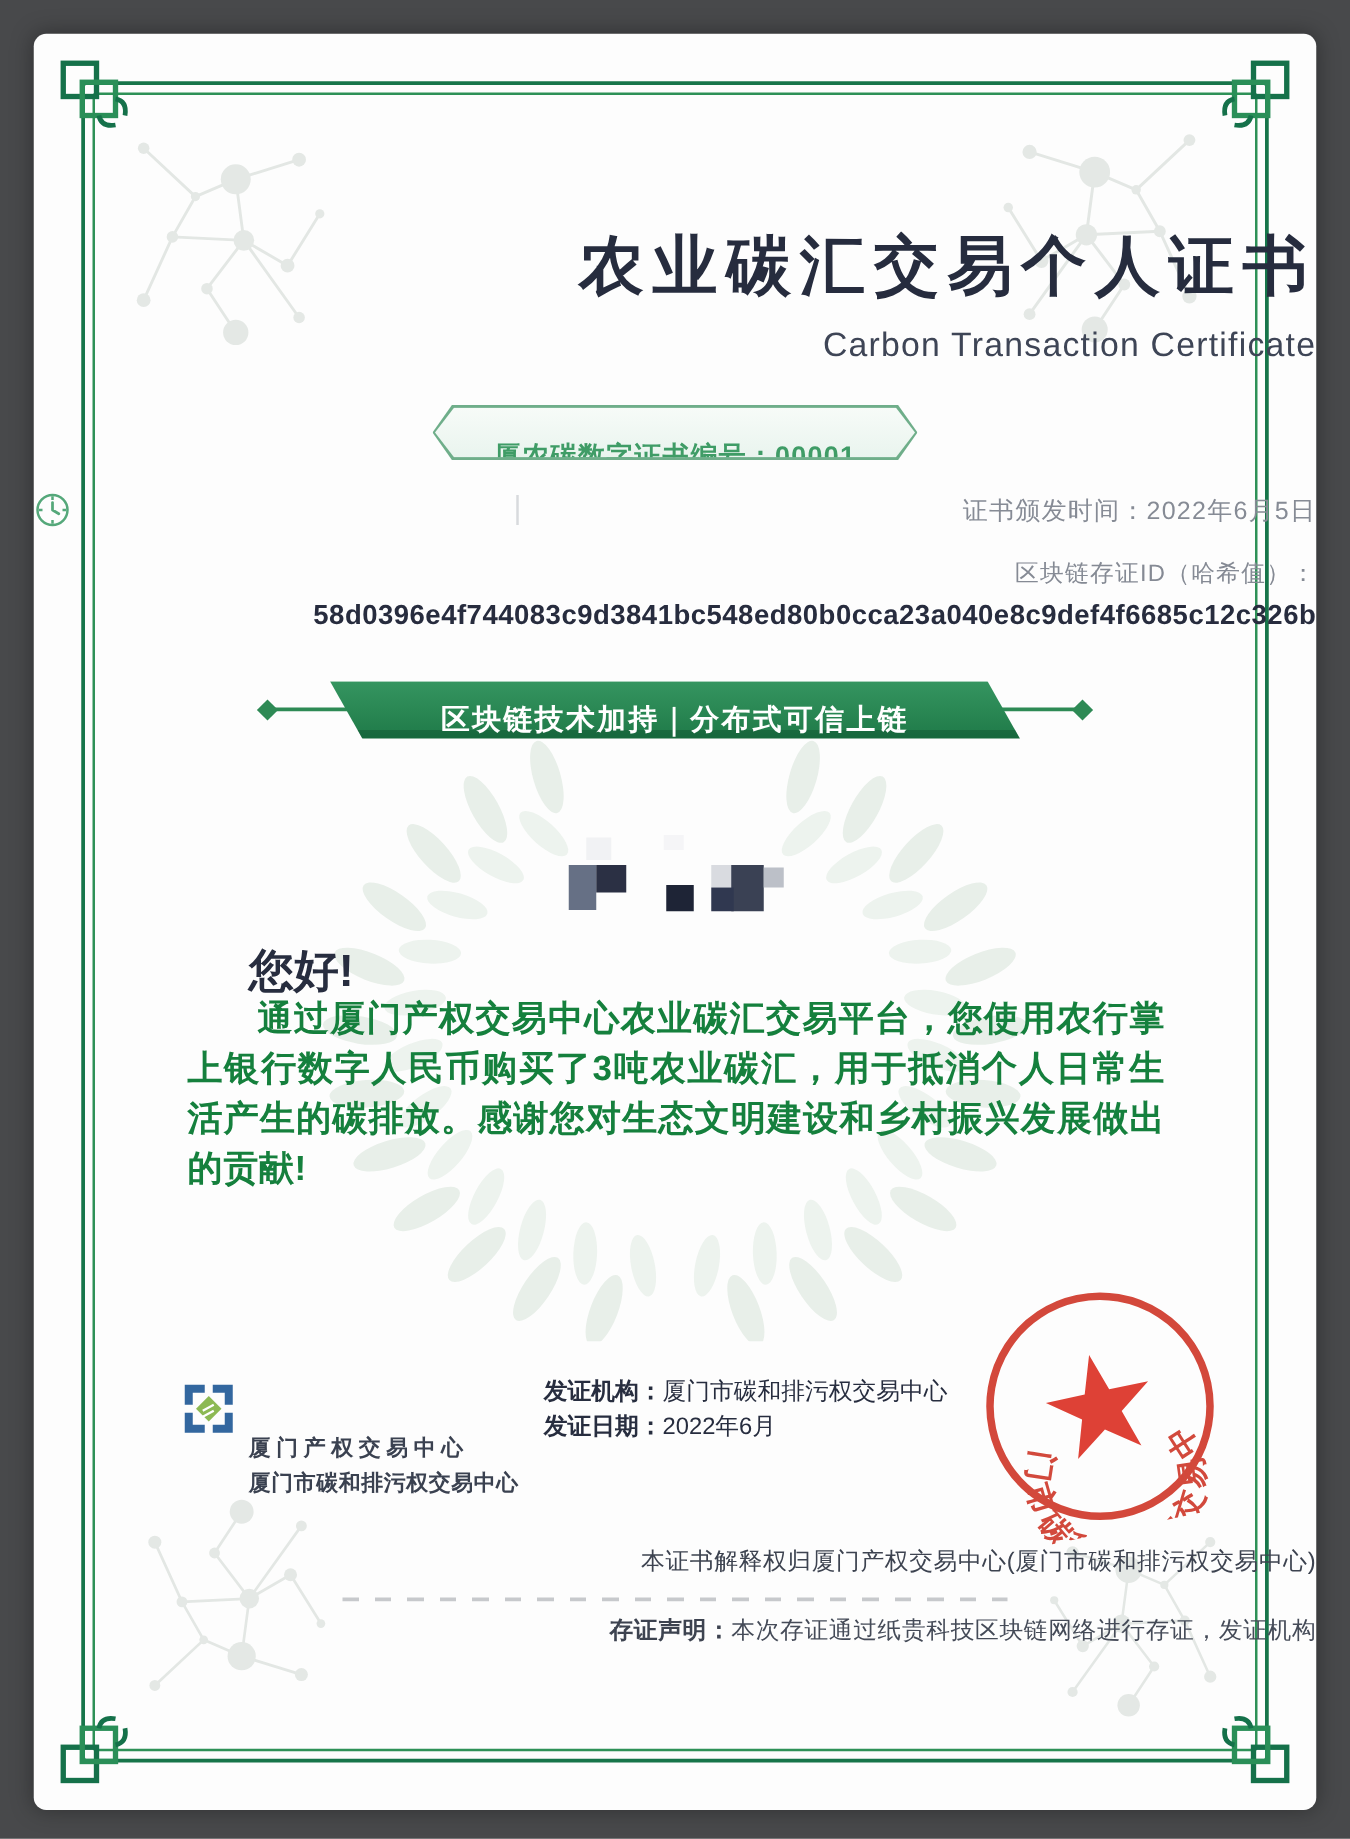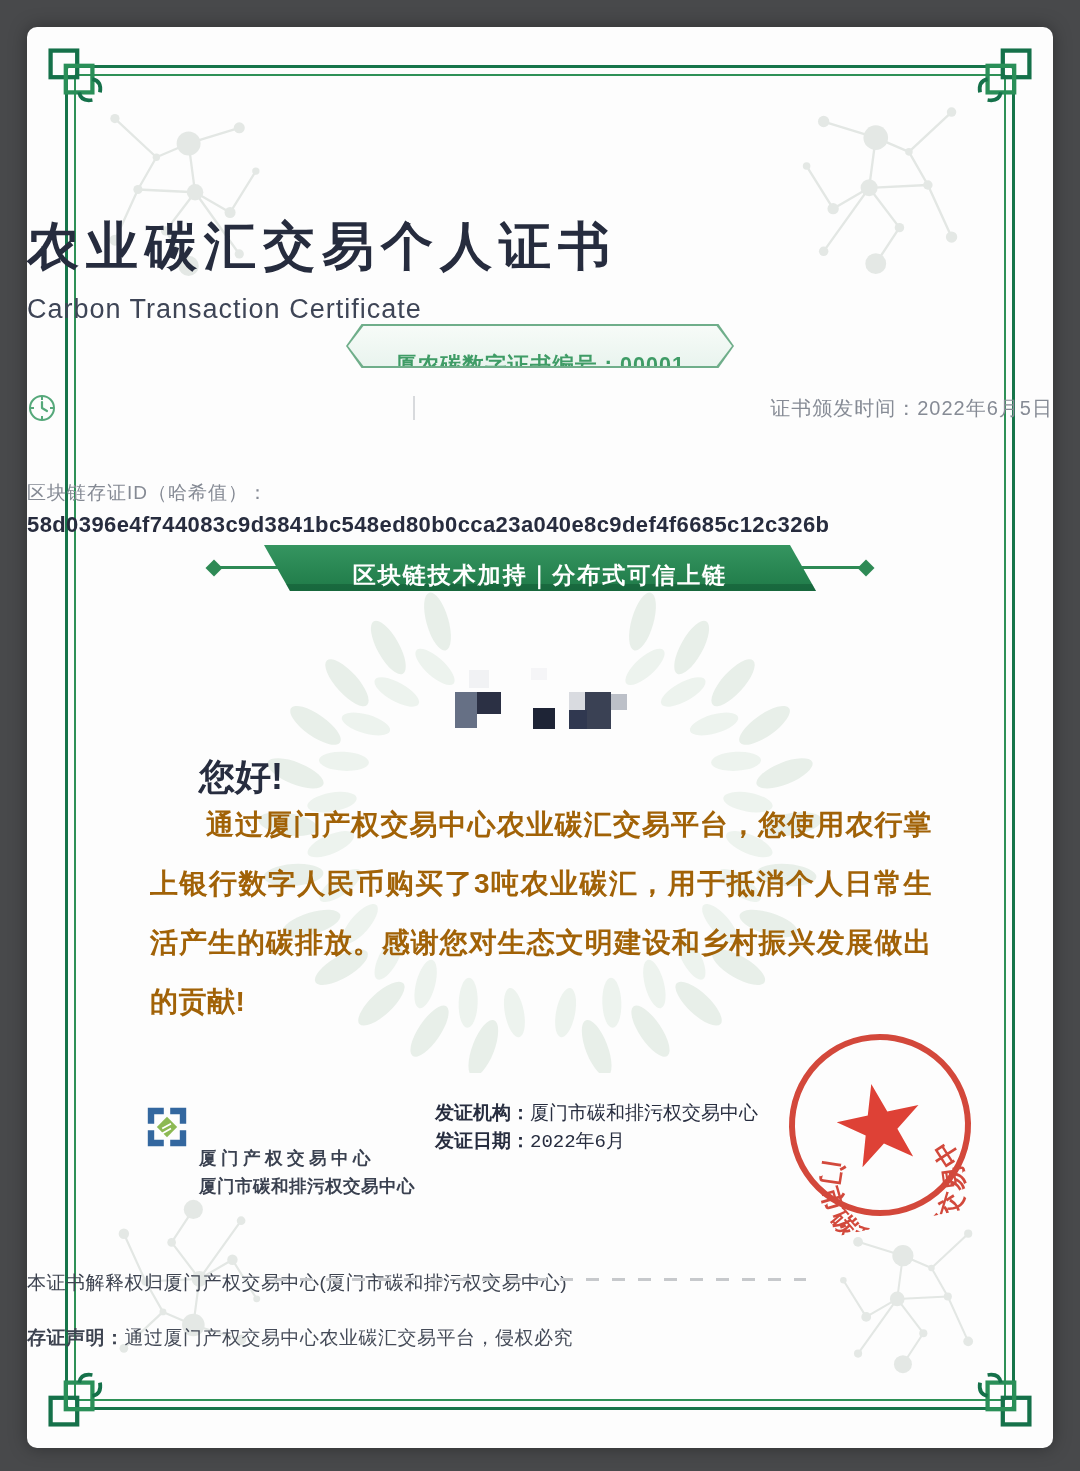--- a/index.html
+++ b/index.html
@@ -19,21 +19,21 @@
   .frame-inner{position:absolute;inset:47px;border:2px solid #2e9157;border-radius:3px;pointer-events:none;}
   .knot{position:absolute;width:76px;height:76px;}
   .knot.tl{left:16px;top:16px;}
   .knot.tr{right:16px;top:16px;transform:rotate(90deg);}
   .knot.br{right:16px;bottom:16px;transform:rotate(180deg);}
   .knot.bl{left:16px;bottom:16px;transform:rotate(270deg);}
   .constellation{position:absolute;}
   .constellation.flip{transform:scaleX(-1);}
   .wreath{position:absolute;left:218px;top:556px;width:590px;height:490px;}
 
-  .center{left:0;right:0;text-align:left;position:absolute;margin-top:33px;}
+  .center{left:0;right:0;text-align:right;position:absolute;}
 
   .title{top:156px;font-size:52px;font-weight:bold;color:#262c3e;letter-spacing:7px;line-height:60px;}
   .subtitle{top:232px;font-size:27px;font-weight:normal;color:#3e4556;letter-spacing:1px;line-height:34px;}
 
   .badge{position:absolute;left:50%;top:297px;transform:translateX(-50%);
     width:388px;height:44px;background:#6fae8a;
     clip-path:polygon(0% 50%,4% 0%,96% 0%,100% 50%,96% 100%,4% 100%);}
   .badge-inner{position:absolute;inset:2px;background:linear-gradient(180deg,#f7fbf8,#e9f4ee);
     clip-path:polygon(0% 50%,4% 0%,96% 0%,100% 50%,96% 100%,4% 100%);
     display:flex;align-items:center;justify-content:center;}
@@ -58,29 +58,29 @@
     clip-path:polygon(0 0,calc(100% - 26px) 0,100% 100%,26px 100%);
     box-shadow:inset 0 -7px 0 rgba(10,70,40,.35);
     display:flex;align-items:flex-end;justify-content:center;}
   .ribbon-band span{color:#fff;font-size:23px;font-weight:bold;letter-spacing:2px;}
 
   .mosaic{position:absolute;left:428px;top:641px;width:176px;height:62px;}
   .mosaic i{position:absolute;display:block;}
 
   .greeting{position:absolute;left:172px;top:726px;font-size:36px;font-weight:600;color:#272d3f;}
   .paragraph{position:absolute;left:123px;top:768px;width:782px;
-    font-size:28px;font-weight:600;color:#a16207;line-height:59px;
+    font-size:28px;font-weight:600;color:#15803d;line-height:40px;
     text-indent:2em;text-align:justify;letter-spacing:.5px;}
 
   .org-logo{position:absolute;left:116px;top:1076px;width:48px;height:48px;}
   .org-names{position:absolute;left:172px;top:1073px;color:#3a4150;margin-top:44px;}
   .org-names .l1{font-size:17.5px;letter-spacing:4.5px;line-height:28px;font-weight:600;}
   .org-names .l2{font-size:17.5px;letter-spacing:.5px;line-height:28px;font-weight:600;}
   .agency{position:absolute;left:408px;top:1073px;color:#272d3f;}
-  .agency .row{font-size:19px;line-height:28px;font-family:Liberation Mono, monospace;}
+  .agency .row{font-size:19px;line-height:28px;}
   .agency .lbl{font-weight:bold;}
 
   .seal{position:absolute;left:753px;top:998px;width:200px;height:200px;transform:rotate(-12deg);opacity:.92;}
 
   .footnote{top:1210px;font-size:19px;color:#3d4350;letter-spacing:.5px;line-height:26px;}
   .dashes{position:absolute;left:50%;top:1251px;transform:translateX(-50%);width:532px;height:3px;
     background:repeating-linear-gradient(90deg,#c7c9cc 0 13px,transparent 13px 26px);}
   .statement{top:1265px;font-size:19px;color:#454b58;letter-spacing:.5px;line-height:26px;}
   .statement .lbl{font-weight:bold;color:#3d4350;}
 </style>
@@ -320,16 +320,16 @@
       <path id="sealArc" d="M 36.6,131.6 A 70,70 0 1 0 163.4,131.6" fill="none"></path>
     </defs>
     <text font-size="25" font-weight="bold" fill="#cf3a2c" letter-spacing="5">
       <textPath href="#sealArc" startOffset="50%" text-anchor="middle">厦门市碳和排污权交易中心</textPath>
     </text>
   </svg>
 
   <div class="center footnote">本证书解释权归厦门产权交易中心(厦门市碳和排污权交易中心)</div>
   <div class="dashes"></div>
   <div class="center statement">
-    <span class="lbl">存证声明：</span><span>通过厦门产权交易中心农业碳汇交易平台，侵权必究</span>
+    <span class="lbl">存证声明：</span><span>本次存证通过纸贵科技区块链网络进行存证，发证机构</span>
   </div>
 
 </div>
 
 </body></html>

